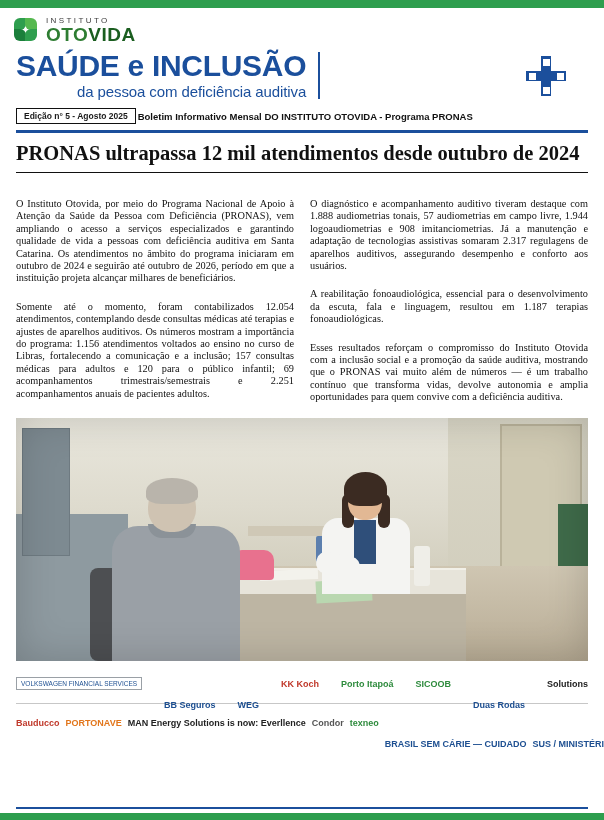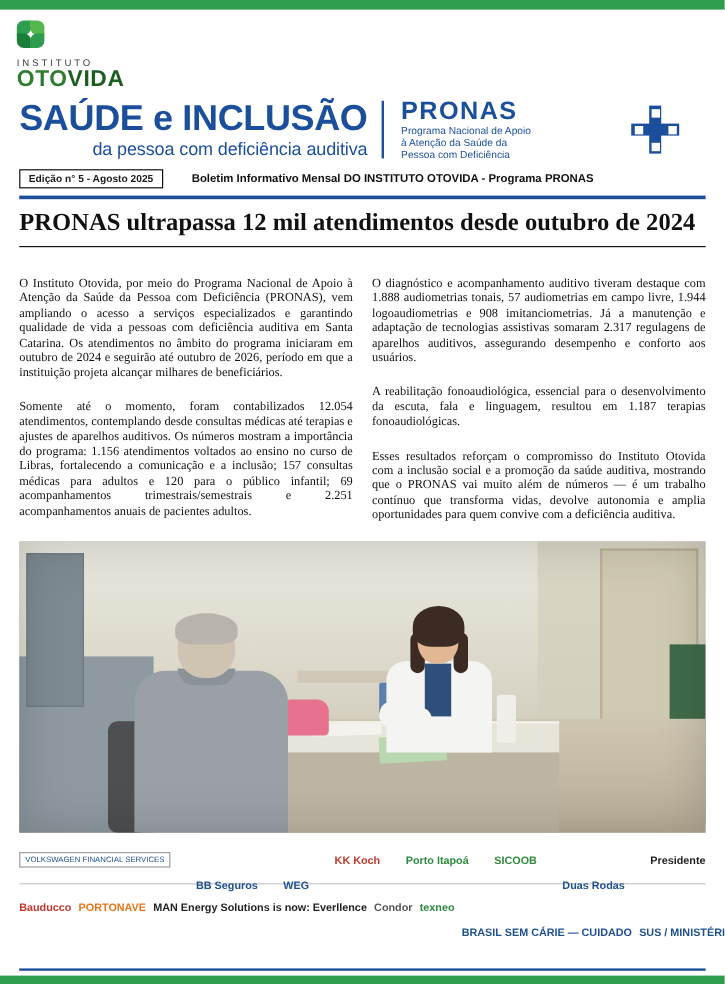--- a/index.html
+++ b/index.html
@@ -31,23 +31,22 @@
   }
 
   
   .masthead {
     padding: 8px 14px 0 14px;
     display: flex;
     align-items: flex-start;
   }
   .logo-block {
     display: flex;
-    align-items: flex-start;
+    align-items: center;
     gap: 6px;
-    flex-direction: column;
   }
   .logo-mark {
     width: 26px;
     height: 26px;
     position: relative;
     flex: 0 0 auto;
   }
   .logo-mark .leaf {
     position: absolute;
     width: 12px;
@@ -148,21 +147,21 @@
     position: absolute;
     width: 7px; height: 7px;
     background: #ffffff;
   }
 
   
   .editionstrip {
     margin: 7px 16px 0 16px;
     display: flex;
     align-items: center;
-    gap: 24px;
+    gap: 2px;
   }
   .edition-box {
     border: 1px solid #111;
     padding: 2px 7px;
     font-family: "Liberation Sans", sans-serif;
     font-weight: bold;
     font-size: 8.5px;
     white-space: nowrap;
   }
   .bulletin-text {
@@ -431,26 +430,20 @@
     </div>
   </div>
 
   <div class="titleband">
     <div class="title-left">
       <div class="title-main">SAÚDE e INCLUSÃO</div>
       <div class="title-sub">da pessoa com deficiência auditiva</div>
     </div>
     <div class="vrule"></div>
     <div class="title-right">
-      <div>
-        <div class="pronas-word">PRONAS</div>
-        <div class="pronas-desc">Programa Nacional de Apoio</div>
-        <div class="pronas-desc">à Atenção da Saúde da</div>
-        <div class="pronas-desc">Pessoa com Deficiência</div>
-      </div>
       <div class="pronas-cross">
         <span class="bar h"></span>
         <span class="bar v"></span>
         <span class="dot" style="left:5px; top:19px;"></span>
         <span class="dot" style="left:19px; top:5px;"></span>
         <span class="dot" style="left:33px; top:19px;"></span>
         <span class="dot" style="left:19px; top:33px;"></span>
       </div>
     </div>
   </div>
@@ -512,21 +505,21 @@
 
   <div class="sponsors">
     <div class="sp-row">
       <div class="sp sp-box">VOLKSWAGEN FINANCIAL SERVICES</div>
       <div class="sp blue">BB Seguros</div>
       <div class="sp blue">WEG</div>
       <div class="sp red">KK Koch</div>
       <div class="sp green">Porto Itapoá</div>
       <div class="sp green">SICOOB</div>
       <div class="sp blue">Duas Rodas</div>
-      <div class="sp dark">Presidente</div>
+      <div class="sp dark">Solutions</div>
     </div>
     <div class="hr-gray"></div>
     <div class="sp-row">
       <div class="sp red">Bauducco</div>
       <div class="sp orange">PORTONAVE</div>
       <div class="sp dark">MAN Energy Solutions is now: Everllence</div>
       <div class="sp gray">Condor</div>
       <div class="sp green">texneo</div>
       <div class="sp blue">BRASIL SEM CÁRIE — CUIDADO</div>
       <div class="sp blue">SUS / MINISTÉRIO DA SAÚDE</div>

